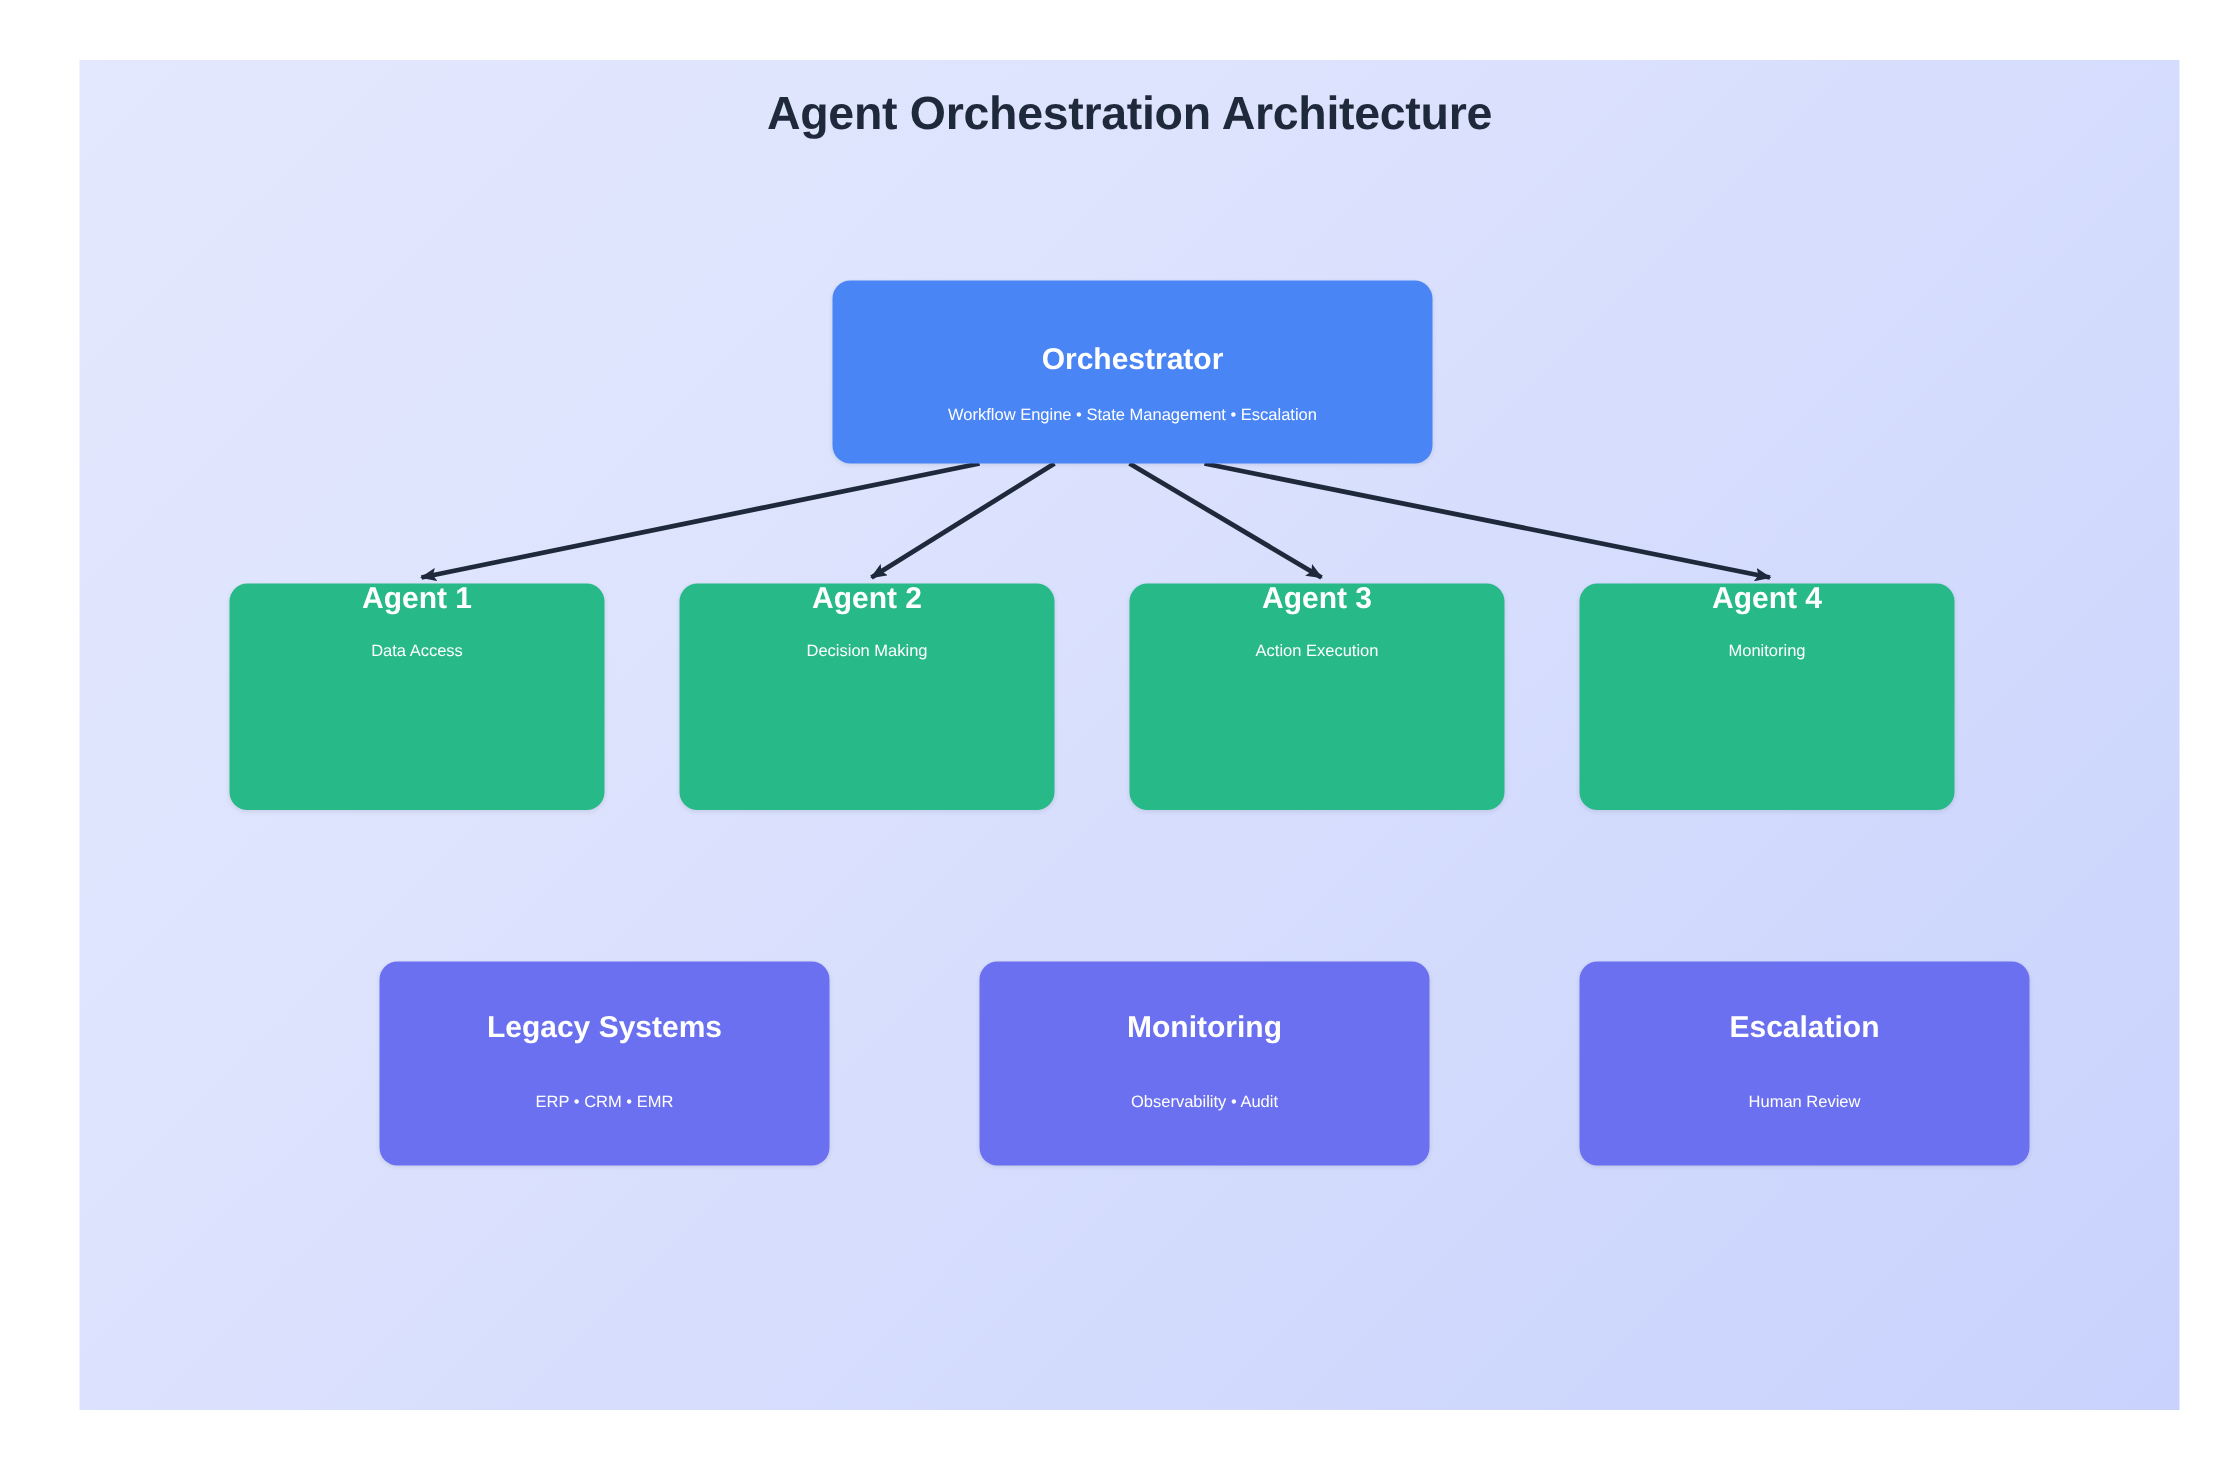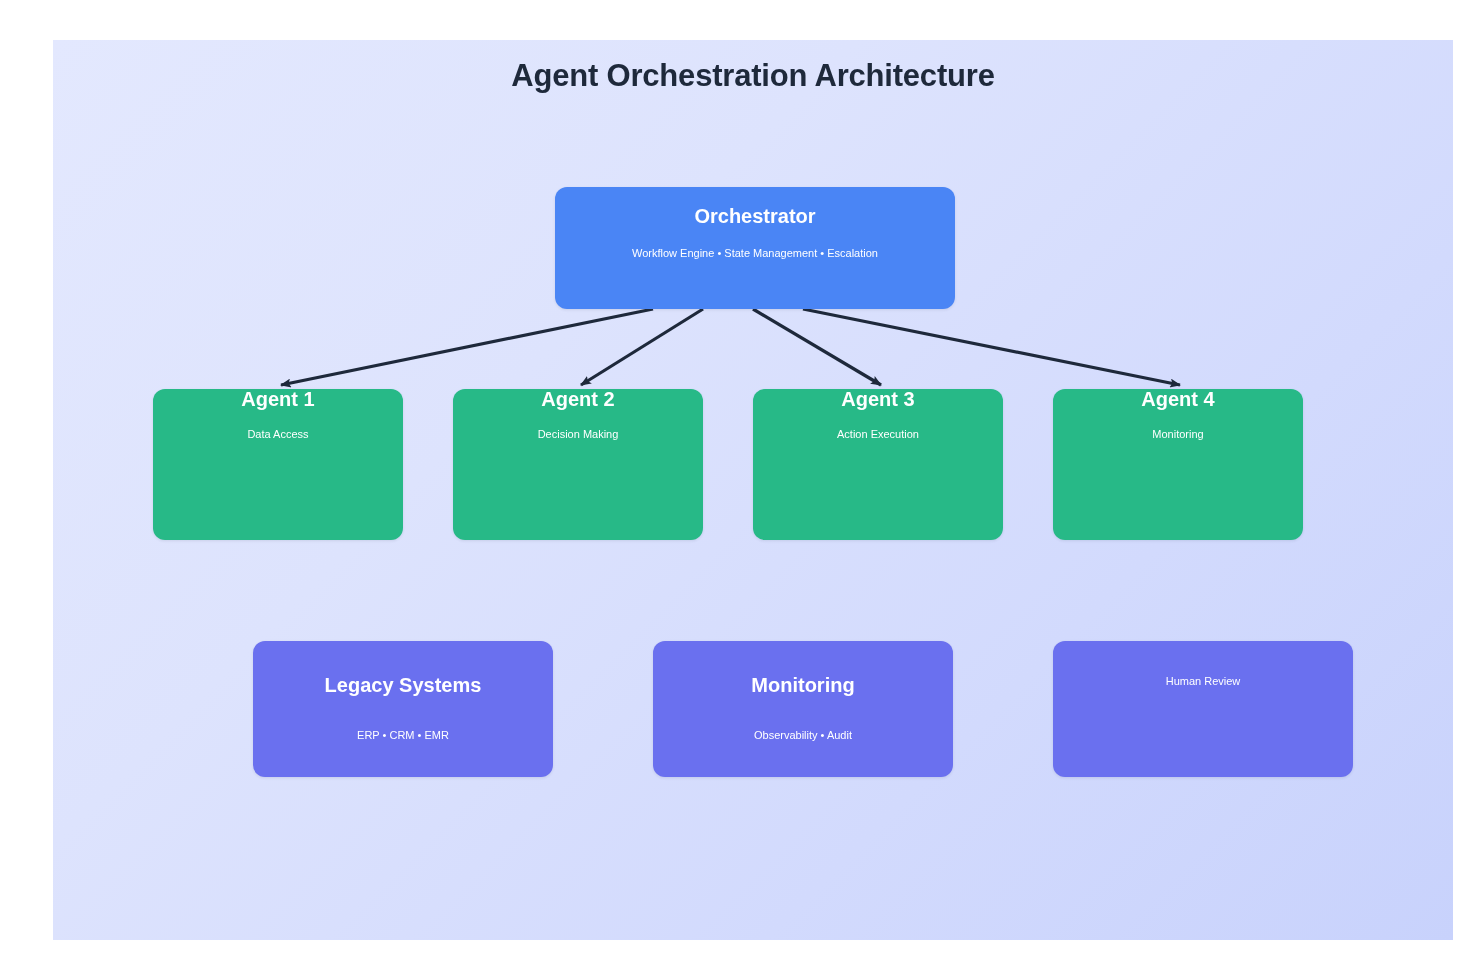--- a/index.html
+++ b/index.html
@@ -56,21 +56,21 @@
     white-space: nowrap;
   }
   
   #node-orchestrator {
     left: 502px;
     top: 147px;
     width: 400px;
     height: 122px;
     background: #4a85f5;
   }
-  #node-orchestrator .node-title { margin-top: 19px; }
+  #node-orchestrator .node-title { margin-top: 43px; }
   #node-orchestrator .node-subtitle { margin-top: 22px; }
 
   
   .node-agent {
     top: 349px;
     width: 250px;
     height: 151px;
     background: #27b987;
   }
   .node-agent .node-title { }
@@ -152,16 +152,17 @@
     <div class="node-title">Legacy Systems</div>
     <div class="node-subtitle">ERP • CRM • EMR</div>
   </div>
 
   <div class="node node-support" id="node-support-2">
     <div class="node-title">Monitoring</div>
     <div class="node-subtitle">Observability • Audit</div>
   </div>
 
   <div class="node node-support" id="node-support-3">
+    <div class="node-title">Escalation</div>
     <div class="node-subtitle">Human Review</div>
   </div>
 
 </div>
 
 </body></html>

